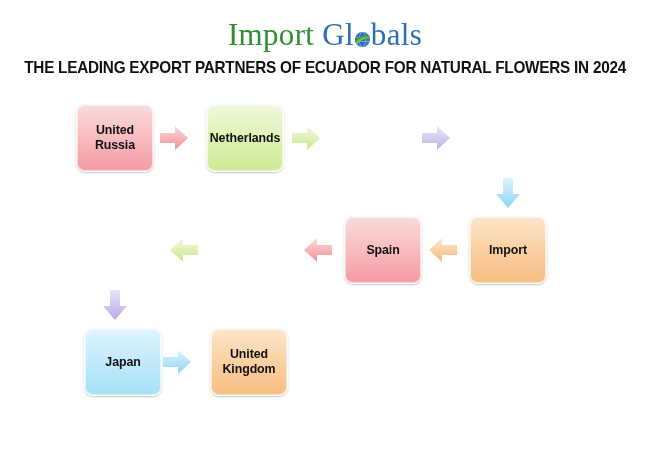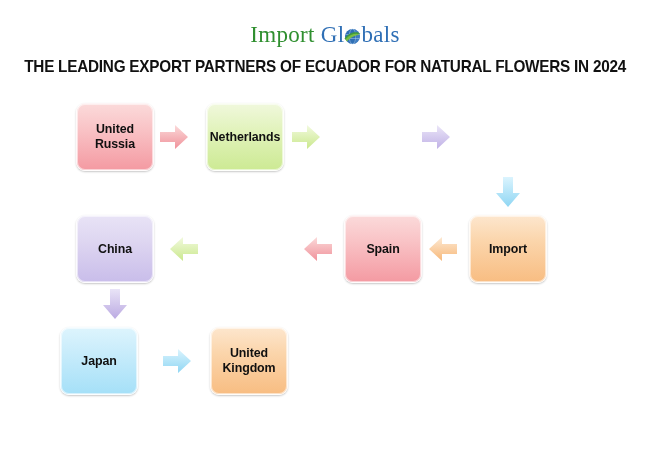--- a/index.html
+++ b/index.html
@@ -19,21 +19,21 @@
 
   
   .header {
     width: 100%;
     padding-top: 22px;
     text-align: center;
   }
   .logo {
     display: inline-block;
     font-family: "Liberation Serif", "DejaVu Serif", serif;
-    font-size: 23px;
+    font-size: 31px;
     line-height: 26px;
     letter-spacing: .3px;
     white-space: nowrap;
   }
   .logo-import {
     color: #2f8f2f;
     font-weight: 400;
   }
   .logo-gl {
     color: #2f6fb5;
@@ -235,40 +235,34 @@
       <defs>
           <linearGradient id="gG" x1="0" y1="0" x2="0" y2="1">
         <stop offset="0%" stop-color="#f2fadf"></stop>
             <stop offset="100%" stop-color="#cae88c"></stop>
           </linearGradient>
         </defs>
       <path d="M30 10 H15 V3 L2 15 L15 27 V20 H30 Z" fill="url(#gG)"></path>
     </svg>
   </div>
 
-  <div class="node c-purple" style="left:62px;  top:125px;">
-    <div>
-      <span>China</span>
-      <span></span>
-    </div>
-  </div>
 
   <div class="arrow" style="left:86px; top:197px;">
     <svg width="30" height="35" viewBox="0 0 30 35">
       <defs>
           <linearGradient id="gH" x1="0" y1="0" x2="0" y2="1">
         <stop offset="0%" stop-color="#e9e4f7"></stop>
             <stop offset="100%" stop-color="#bbaae2"></stop>
           </linearGradient>
         </defs>
       <path d="M10 2 H20 V18 H27 L15 32 L3 18 H10 Z" fill="url(#gH)"></path>
     </svg>
   </div>
 
-  <div class="node c-blue" style="left:46px;  top:237px;">
+  <div class="node c-blue" style="left:70px;  top:237px;">
     <div>
       <span>Japan</span>
       <span></span>
     </div>
   </div>
 
   <div class="arrow" style="left:147px; top:256px;">
     <svg width="32" height="30" viewBox="0 0 32 30">
       <defs>
           <linearGradient id="gI" x1="0" y1="0" x2="0" y2="1">

